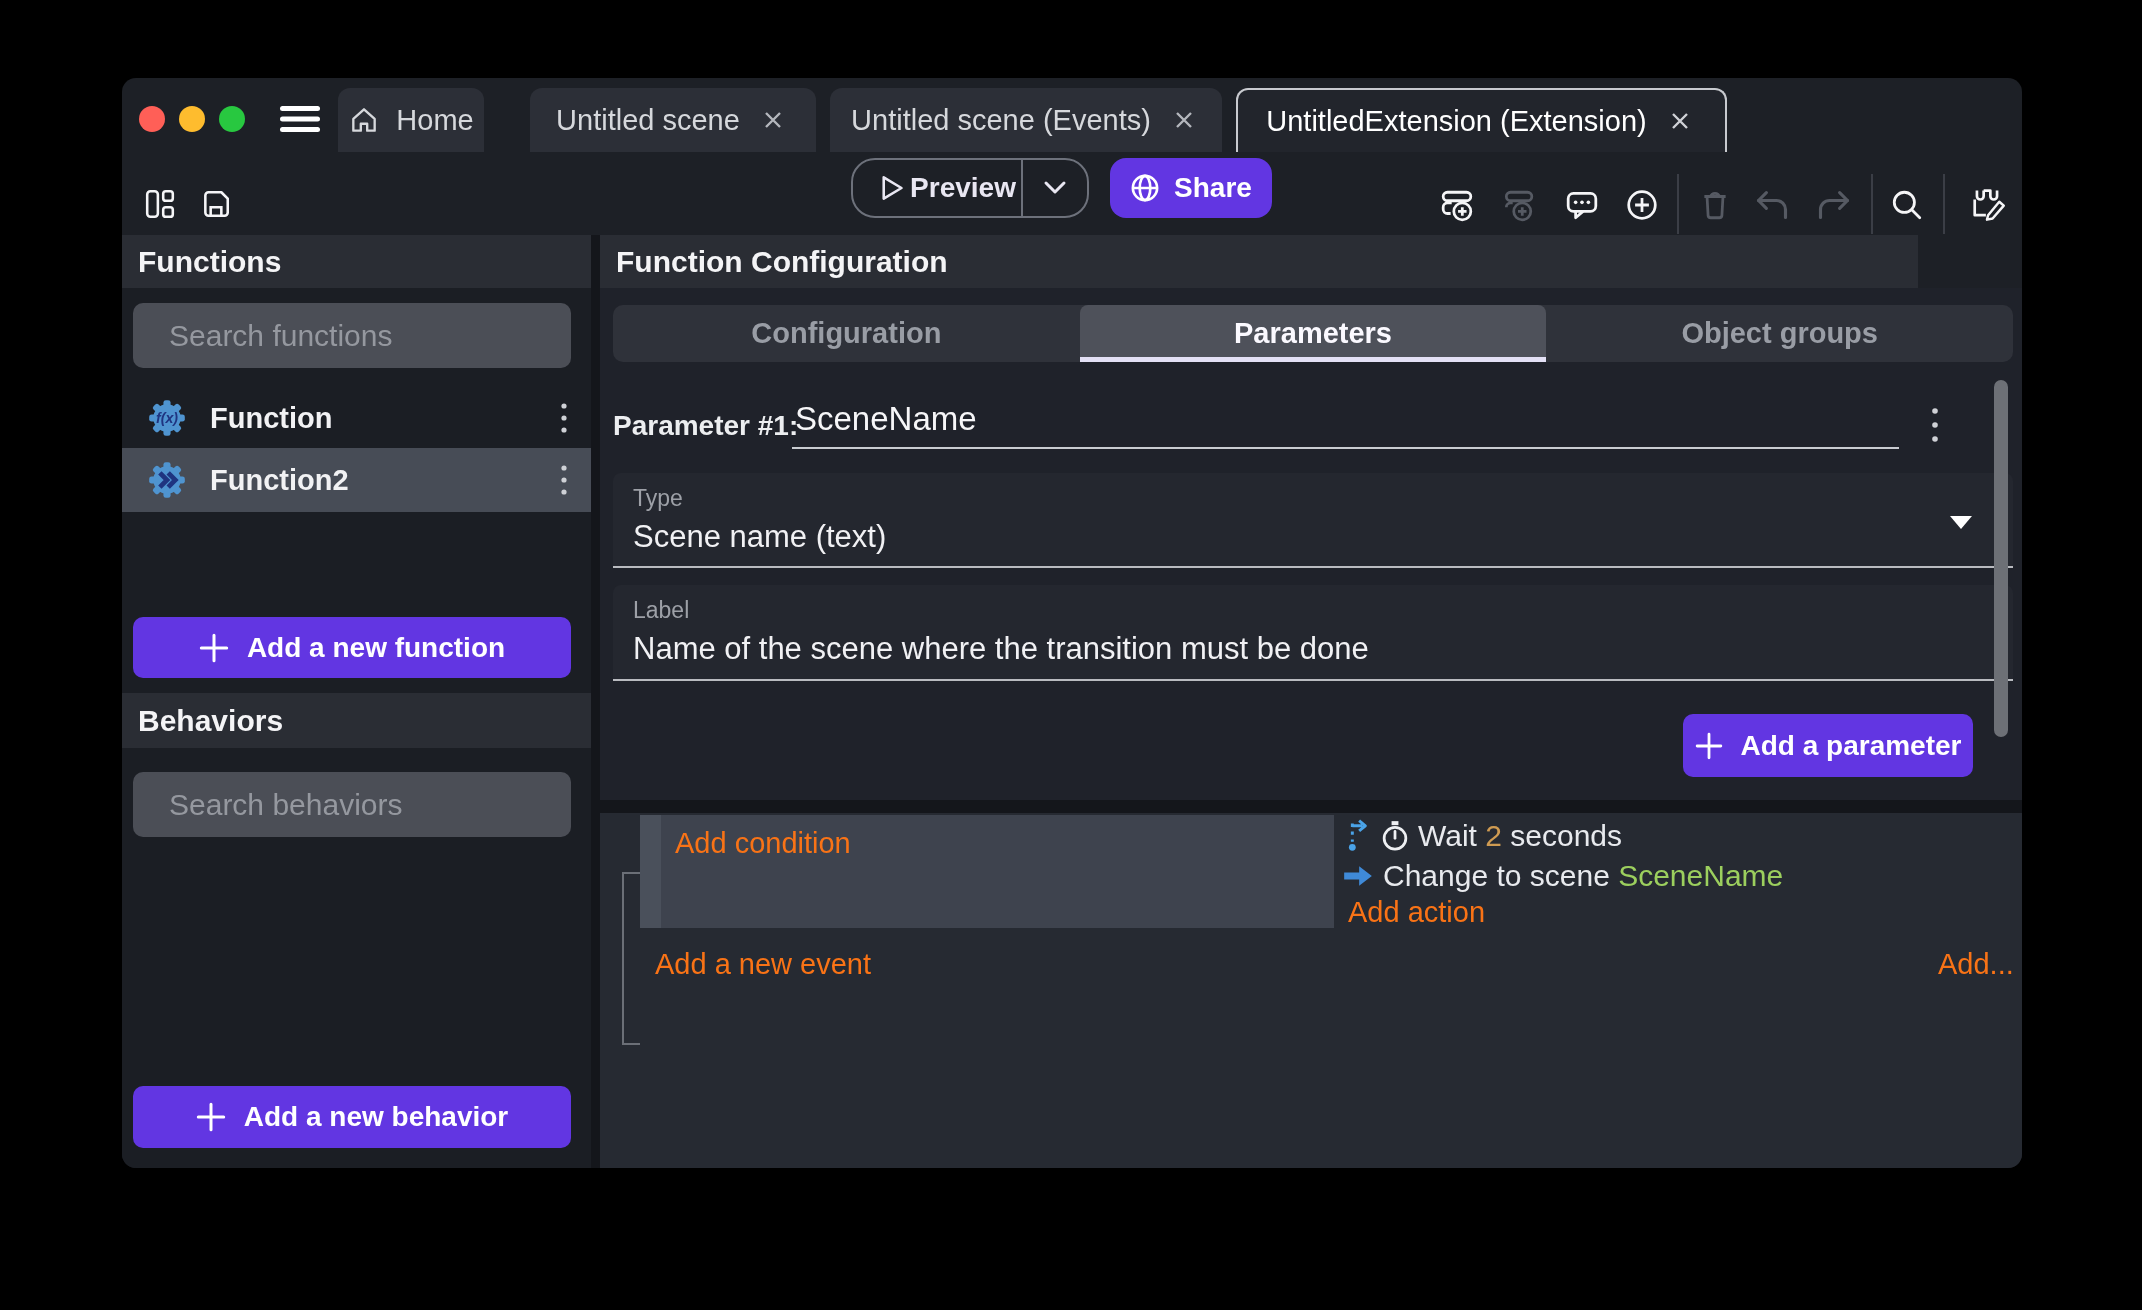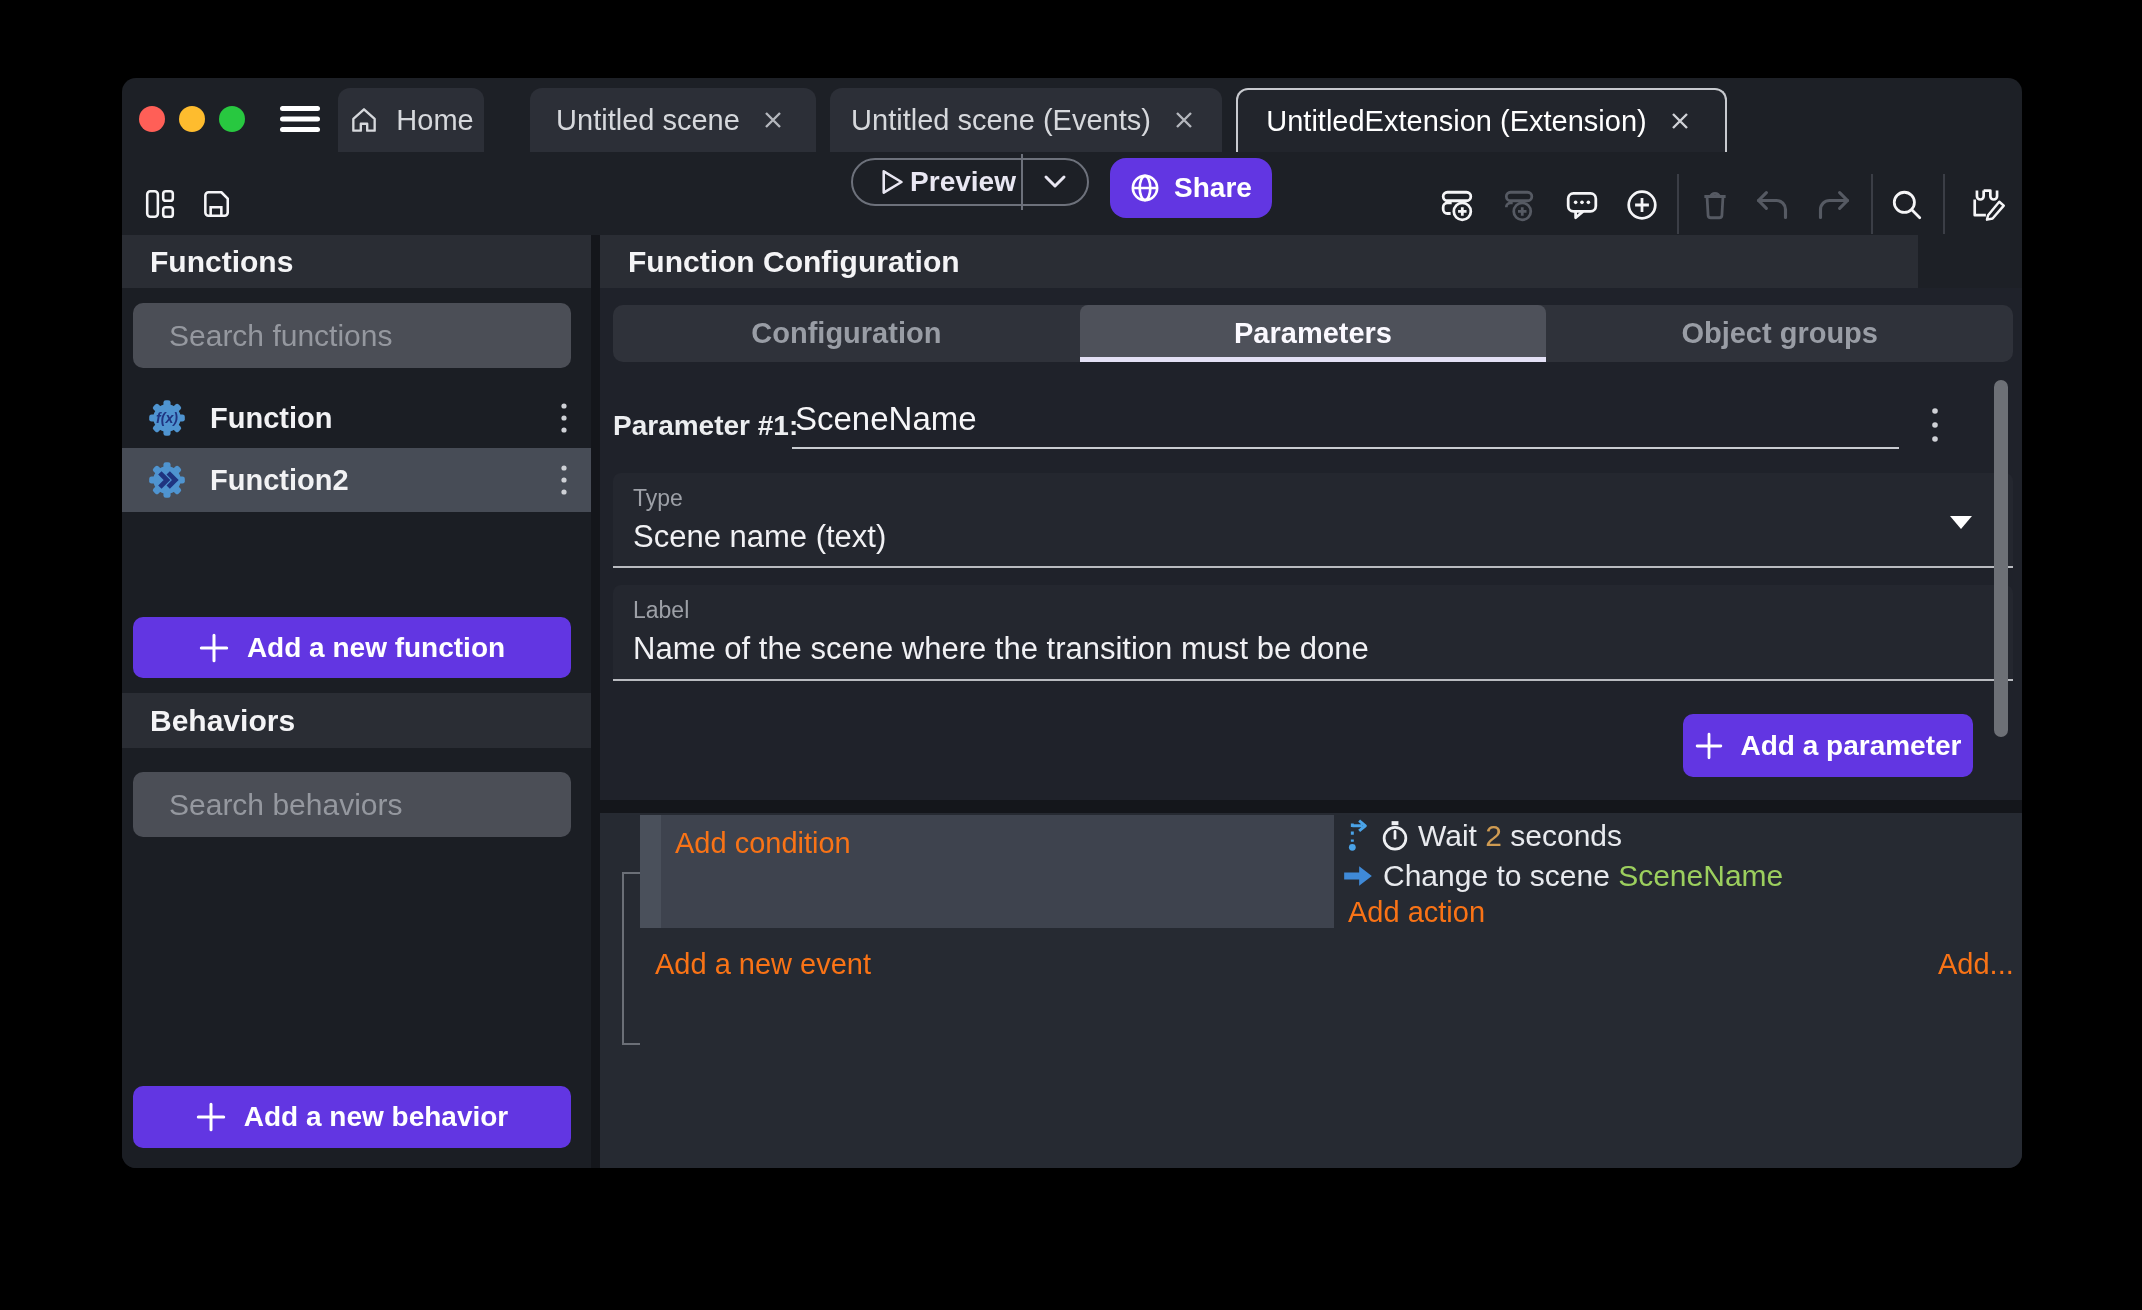--- a/index.html
+++ b/index.html
@@ -11,29 +11,29 @@
   
   .tl{border-radius:50%;width:26px;height:26px;top:28px;}
   .hamburger{left:156px;top:26px;}
   .tab{top:10px;height:64px;background:#2c2f37;border-radius:12px 12px 0 0;display:flex;align-items:center;
        justify-content:center;gap:16px;color:#d6d8dc;font-size:29px;}
   .tab.active{background:#22252c;border:2px solid #c8cacf;border-bottom:none;color:#fff;}
   .tab .close{display:flex;align-items:center;justify-content:center;width:34px;height:34px;}
 
   
   .tdiv{top:96px;width:2px;height:60px;background:#3b3e46;}
-  #preview-btn{left:729px;top:80px;width:238px;height:48px;border:2px solid #6d717b;border-radius:24px;
+  #preview-btn{left:729px;top:80px;width:238px;height:60px;border:2px solid #6d717b;border-radius:24px;
                display:flex;align-items:center;color:#e9e7f2;}
   #share-btn{left:988px;top:80px;width:162px;height:60px;border-radius:16px;background:#6236e2;
              display:flex;align-items:center;justify-content:center;gap:14px;color:#fff;}
   .btn-label{font-weight:700;font-size:28px;}
 
   
   .panel-header{height:53px;background:#2a2d34;color:#f4f4f6;font-size:30px;font-weight:700;
-                display:flex;align-items:center;padding-left:28px;}
+                display:flex;align-items:center;padding-left:16px;}
   #sidebar{left:0;top:157px;width:469px;height:933px;background:#1b1e24;}
   .seam{background:#14161b;}
   .searchbox{left:11px;width:438px;height:65px;background:#4b4e56;border-radius:10px;display:flex;align-items:center;padding:0 16px;}
   .searchbox input{flex:1;margin-left:18px;background:transparent;border:none;outline:none;color:#e8e8ec;font-size:30px;
                    font-family:"Liberation Sans",sans-serif;}
   .searchbox input::placeholder{color:#95989f;opacity:1;}
   .fn-row{left:0;width:469px;display:flex;align-items:center;color:#f2f2f4;font-size:29px;font-weight:600;}
   .fn-row.selected{background:#474c56;}
   .purple-btn{left:11px;width:438px;background:#6236e2;border-radius:10px;display:flex;align-items:center;
               justify-content:center;gap:18px;color:#fff;}

